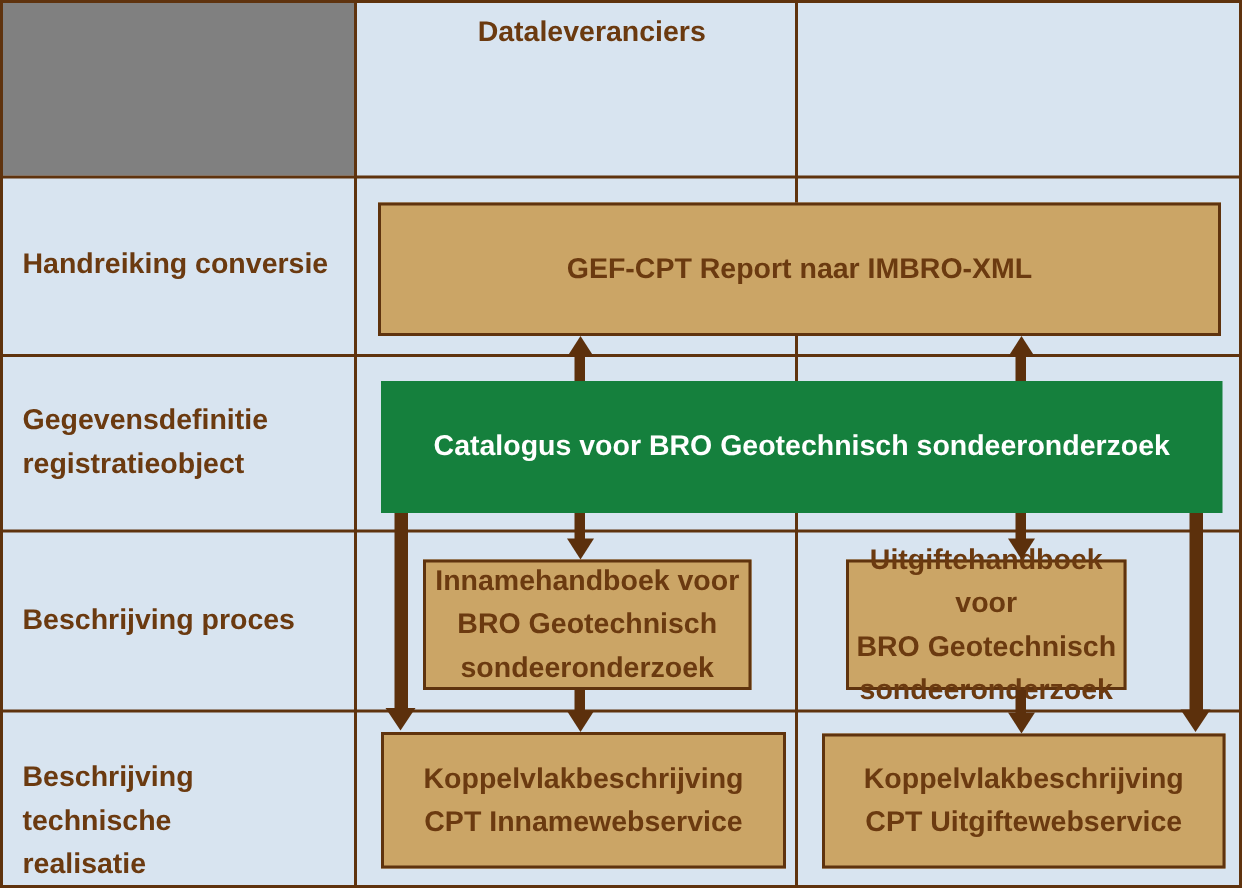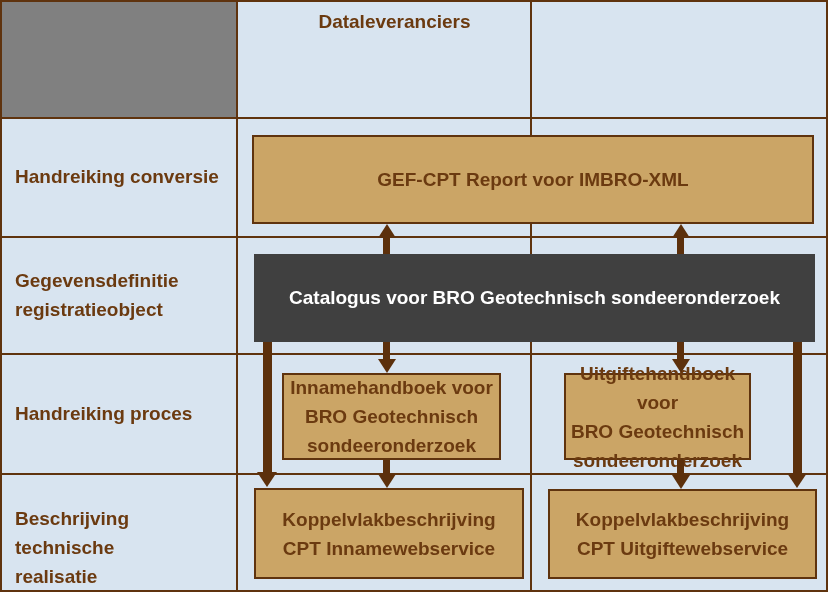--- a/index.html
+++ b/index.html
@@ -50,21 +50,21 @@
     position: absolute;
     background: #cba566;
     border: 2px solid #5f330e;
     box-sizing: border-box;
     display: flex; align-items: center; justify-content: center;
     text-align: center;
     font-size: 19px; line-height: 29px; color: #6b3a10;
   }
   .dark-box {
     position: absolute;
-    background: #404040;
+    background: #15803d;
     display: flex; align-items: center; justify-content: center;
     text-align: center;
     font-size: 19px; color: #ffffff;
   }
 
   
   .shaft { position: absolute; background: #5c300c; }
   .head-up {
     position: absolute; width: 0; height: 0;
     border-left: 9px solid transparent; border-right: 9px solid transparent;
@@ -92,25 +92,25 @@
   <div class="hline" style="top:115px;"></div>
   <div class="hline" style="top:234px;"></div>
   <div class="hline" style="top:351px;"></div>
   <div class="hline" style="top:471px;"></div>
 
   <div class="col-header" style="left:234px; width:294px;padding-left:23px;">Dataleveranciers</div>
 
   <div class="row-header" style="top:115px; height:119px;">Handreiking conversie</div>
   <div class="row-header pre" style="top:234px; height:117px;">Gegevensdefinitie
 registratieobject</div>
-  <div class="row-header" style="top:351px; height:120px;">Handreiking proces</div>
+  <div class="row-header" style="top:351px; height:120px;">Beschrijving proces</div>
   <div class="row-header pre" style="top:487px; height:117px;">Beschrijving technische
 realisatie</div>
 
-  <div class="tan-box" style="left:250px; top:133px; width:562px; height:89px;">GEF-CPT Report voor IMBRO-XML</div>
+  <div class="tan-box" style="left:250px; top:133px; width:562px; height:89px;">GEF-CPT Report naar IMBRO-XML</div>
 
   <div class="dark-box" style="left:252px; top:252px; width:561px; height:88px;">Catalogus voor BRO Geotechnisch sondeeronderzoek</div>
 
   <div class="tan-box pre" style="left:280px; top:371px; width:219px; height:87px;">Innamehandboek voor
 BRO Geotechnisch
 sondeeronderzoek</div>
 
   <div class="tan-box pre" style="left:562px; top:371px; width:187px; height:87px;">Uitgiftehandboek voor
 BRO Geotechnisch
 sondeeronderzoek</div>

